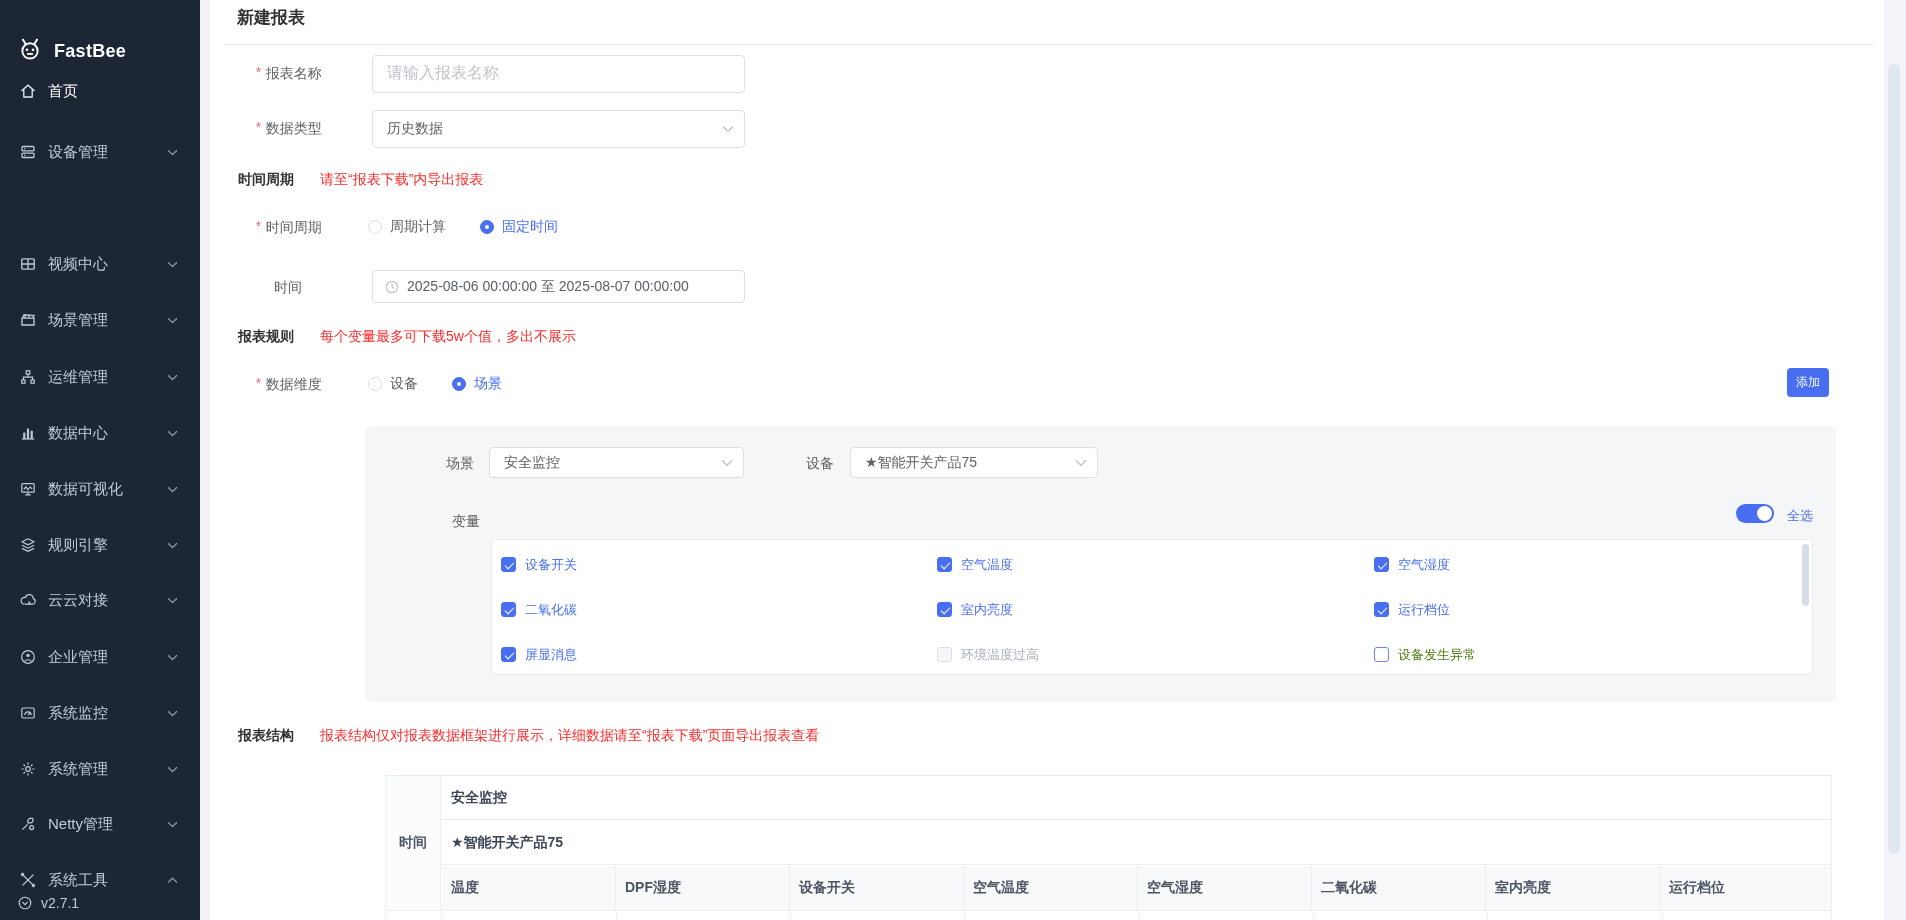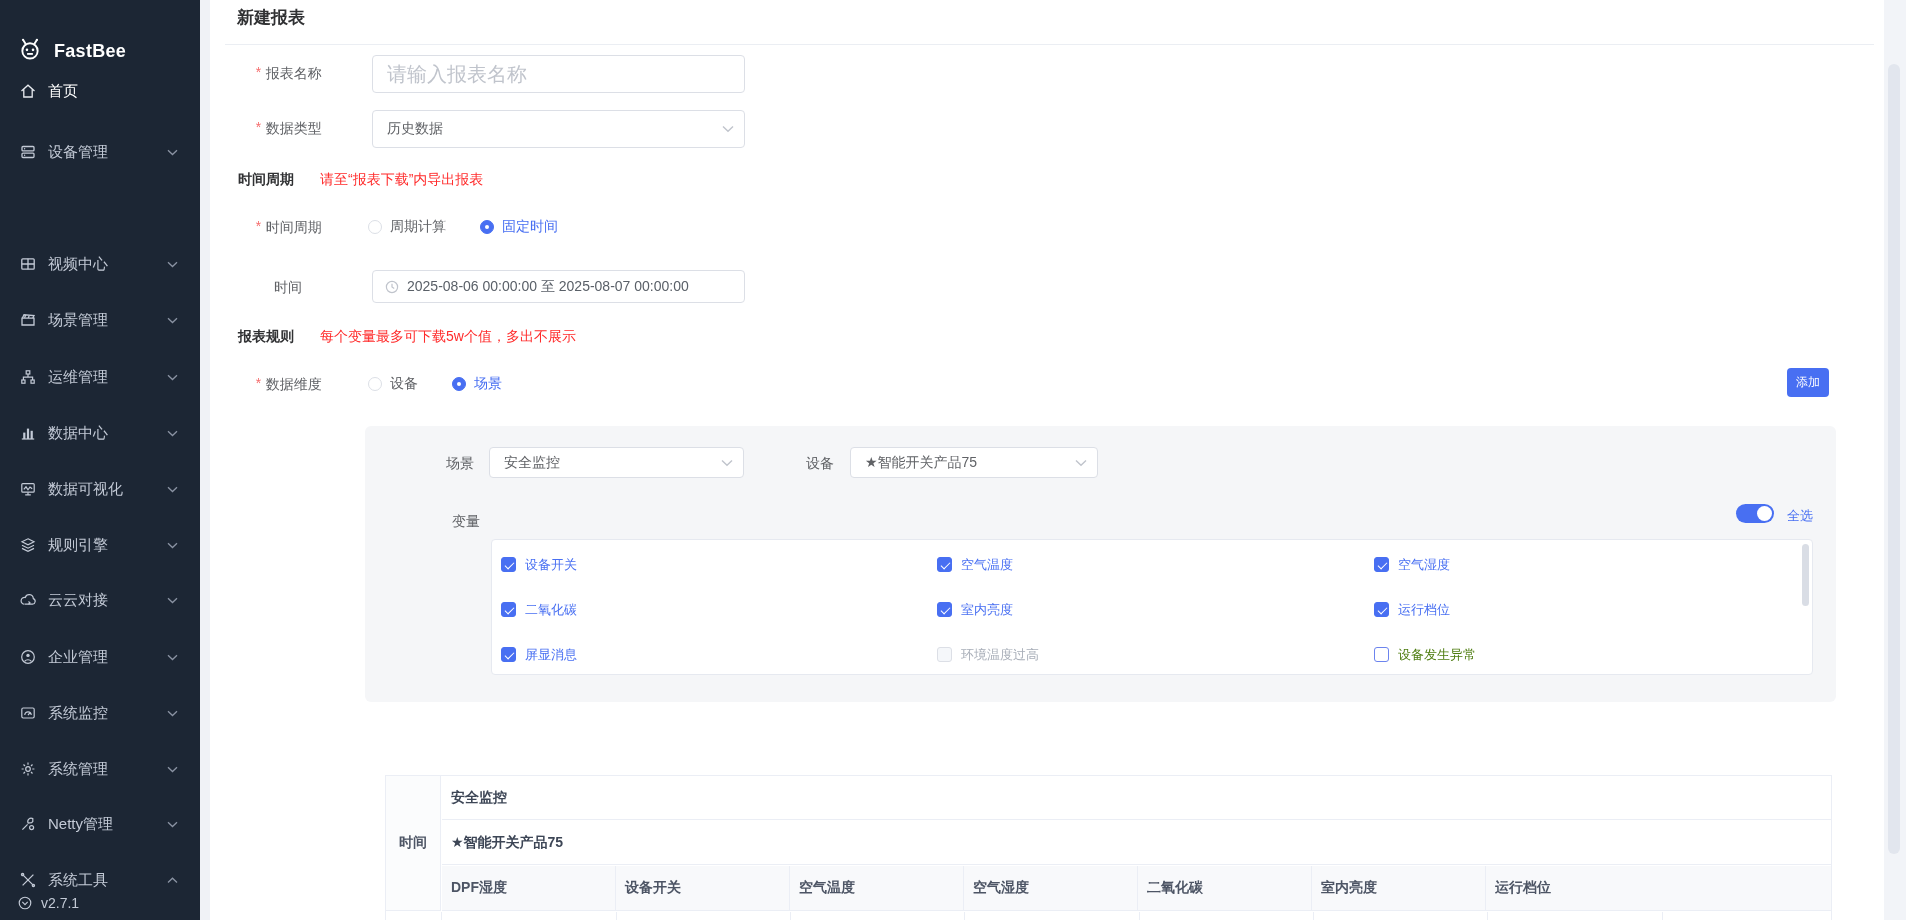--- a/index.html
+++ b/index.html
@@ -37,21 +37,21 @@
   .frm-label{position:absolute;width:140px;text-align:center;font-size:14px;color:var(--label);font-family:Liberation Mono, monospace;}
   .frm-label .req{color:#f56c6c;margin-right:3px;}
   .sec-head{position:absolute;display:flex;align-items:center;}
   .sec-head .t{font-size:14px;font-weight:bold;color:var(--title);}
   .sec-head .hint{font-size:14px;color:var(--danger);margin-left:26px;}
 
   .inputbox{position:absolute;border:1px solid var(--border);border-radius:4px;background:#fff;
     display:flex;align-items:center;font-size:14px;color:#606266;}
   .inputbox .chev-d{margin-left:auto;margin-right:10px;}
   .inputbox .val{margin-left:14px;white-space:nowrap;}
-  .inputbox input{border:none;outline:none;font-size:20px;color:#7f1d1d;width:100%;margin:0 14px;background:transparent;font-family:Liberation Serif, serif;}
+  .inputbox input{border:none;outline:none;font-size:16px;color:#7f1d1d;width:100%;margin:0 14px;background:transparent;font-family:Liberation Mono, monospace;}
   .inputbox input::placeholder{color:#c0c4cc;}
   .timebox .clock{margin-left:12px;flex:none;}
   .timebox .val{margin-left:8px;color:#5a6068;}
 
   .radio-row{position:absolute;display:flex;align-items:center;}
   .radio-opt{display:flex;align-items:center;margin-right:34px;cursor:pointer;}
   .radio-dot{width:14px;height:14px;border-radius:50%;border:1px solid var(--border);background:#fff;flex:none;}
   .radio-opt.on .radio-dot{background:var(--primary);border-color:var(--primary);position:relative;}
   .radio-opt.on .radio-dot::after{content:"";position:absolute;left:4px;top:4px;width:4px;height:4px;border-radius:50%;background:#fff;}
   .radio-opt .rl{font-size:14px;color:var(--label);margin-left:8px;}
@@ -486,26 +486,31 @@
           </span>
         <span class="cb-item unchecked">
           <span class="cb-box"></span>
           <span class="cl">设备发生异常</span>
           </span>
       </div>
       <span class="panel-thumb"></span>
     </div>
   </div>
 
+  <div class="sec-head" style="left:238px;top:727px">
+    <span class="t">报表结构</span>
+    <span class="hint">报表结构仅对报表数据框架进行展示，详细数据请至“报表下载”页面导出报表查看</span>
+  </div>
 
   <div class="tbl">
     <div class="t-timecol">时间</div>
     <div class="t-r1">安全监控</div>
     <div class="t-r2">★智能开关产品75</div>
     <div class="t-r3">
+      <span class="hc">温度</span>
       <span class="hc">DPF湿度</span>
       <span class="hc">设备开关</span>
       <span class="hc">空气温度</span>
       <span class="hc">空气湿度</span>
       <span class="hc">二氧化碳</span>
       <span class="hc">室内亮度</span>
       <span class="hc">运行档位</span>
     </div>
     <div class="t-r4">
       <span class="vl" style="left:55px"></span>

